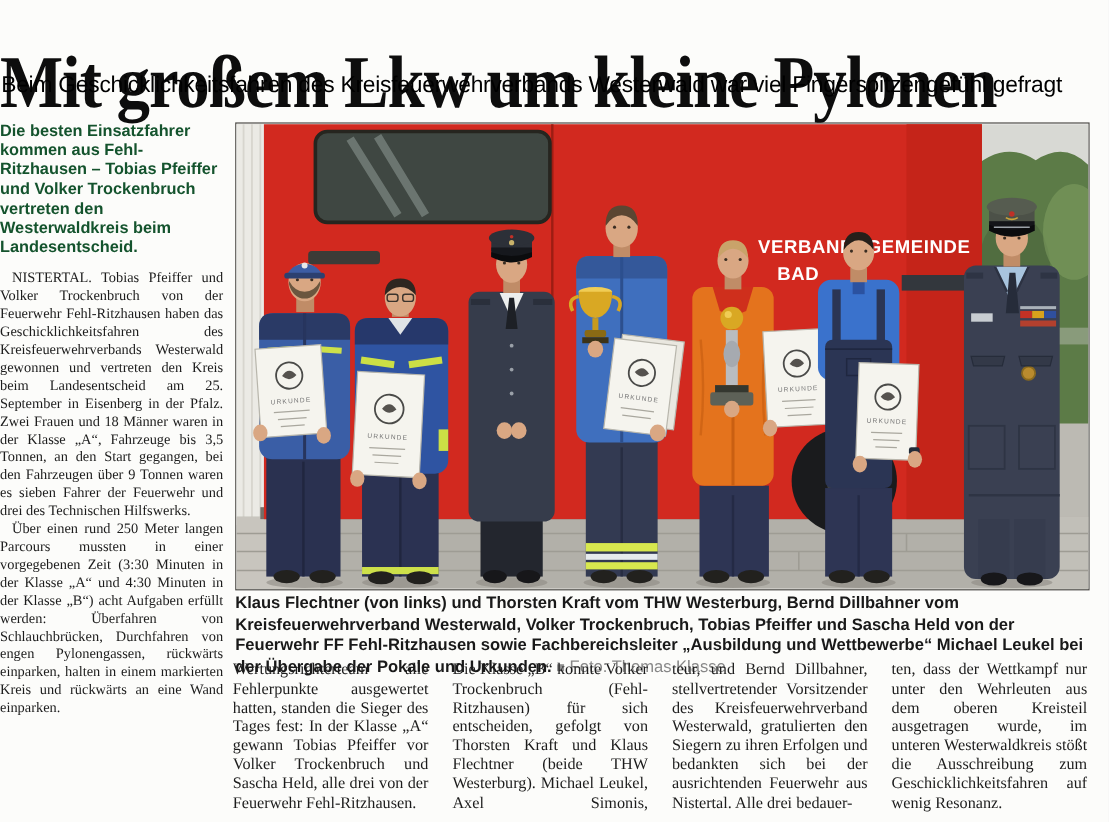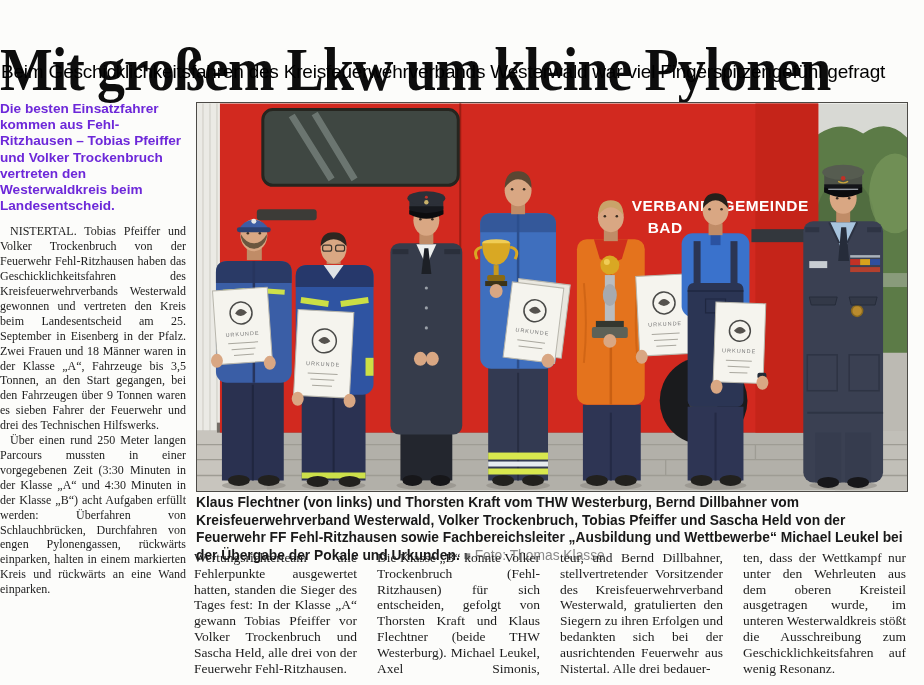--- a/index.html
+++ b/index.html
@@ -26,21 +26,21 @@
     font-weight:400;font-size:19px;color:#000000;letter-spacing:-0.2px;
     white-space:nowrap;
   }
   .left-col{
     position:absolute;left:0;top:101px;width:186px;height:584px;
     overflow:hidden;
   }
   .lead{
     font-family:"Liberation Sans",sans-serif;
     font-weight:700;font-size:13.6px;line-height:16.2px;
-    color:#6d28d9;margin:0 0 10px 0;
+    color:#14532d;margin:0 0 10px 0;
   }
   .body-par{
     font-size:12px;line-height:14.9px;
     text-align:justify;margin:0;color:#1c1c1c;
     hyphens:auto;-webkit-hyphens:auto;
   }
   .body-par{text-indent:10px;}
   .photo-frame{
     position:absolute;left:196px;top:102px;width:710px;height:388px;
     border:1px solid #4c4a46;box-sizing:content-box;

